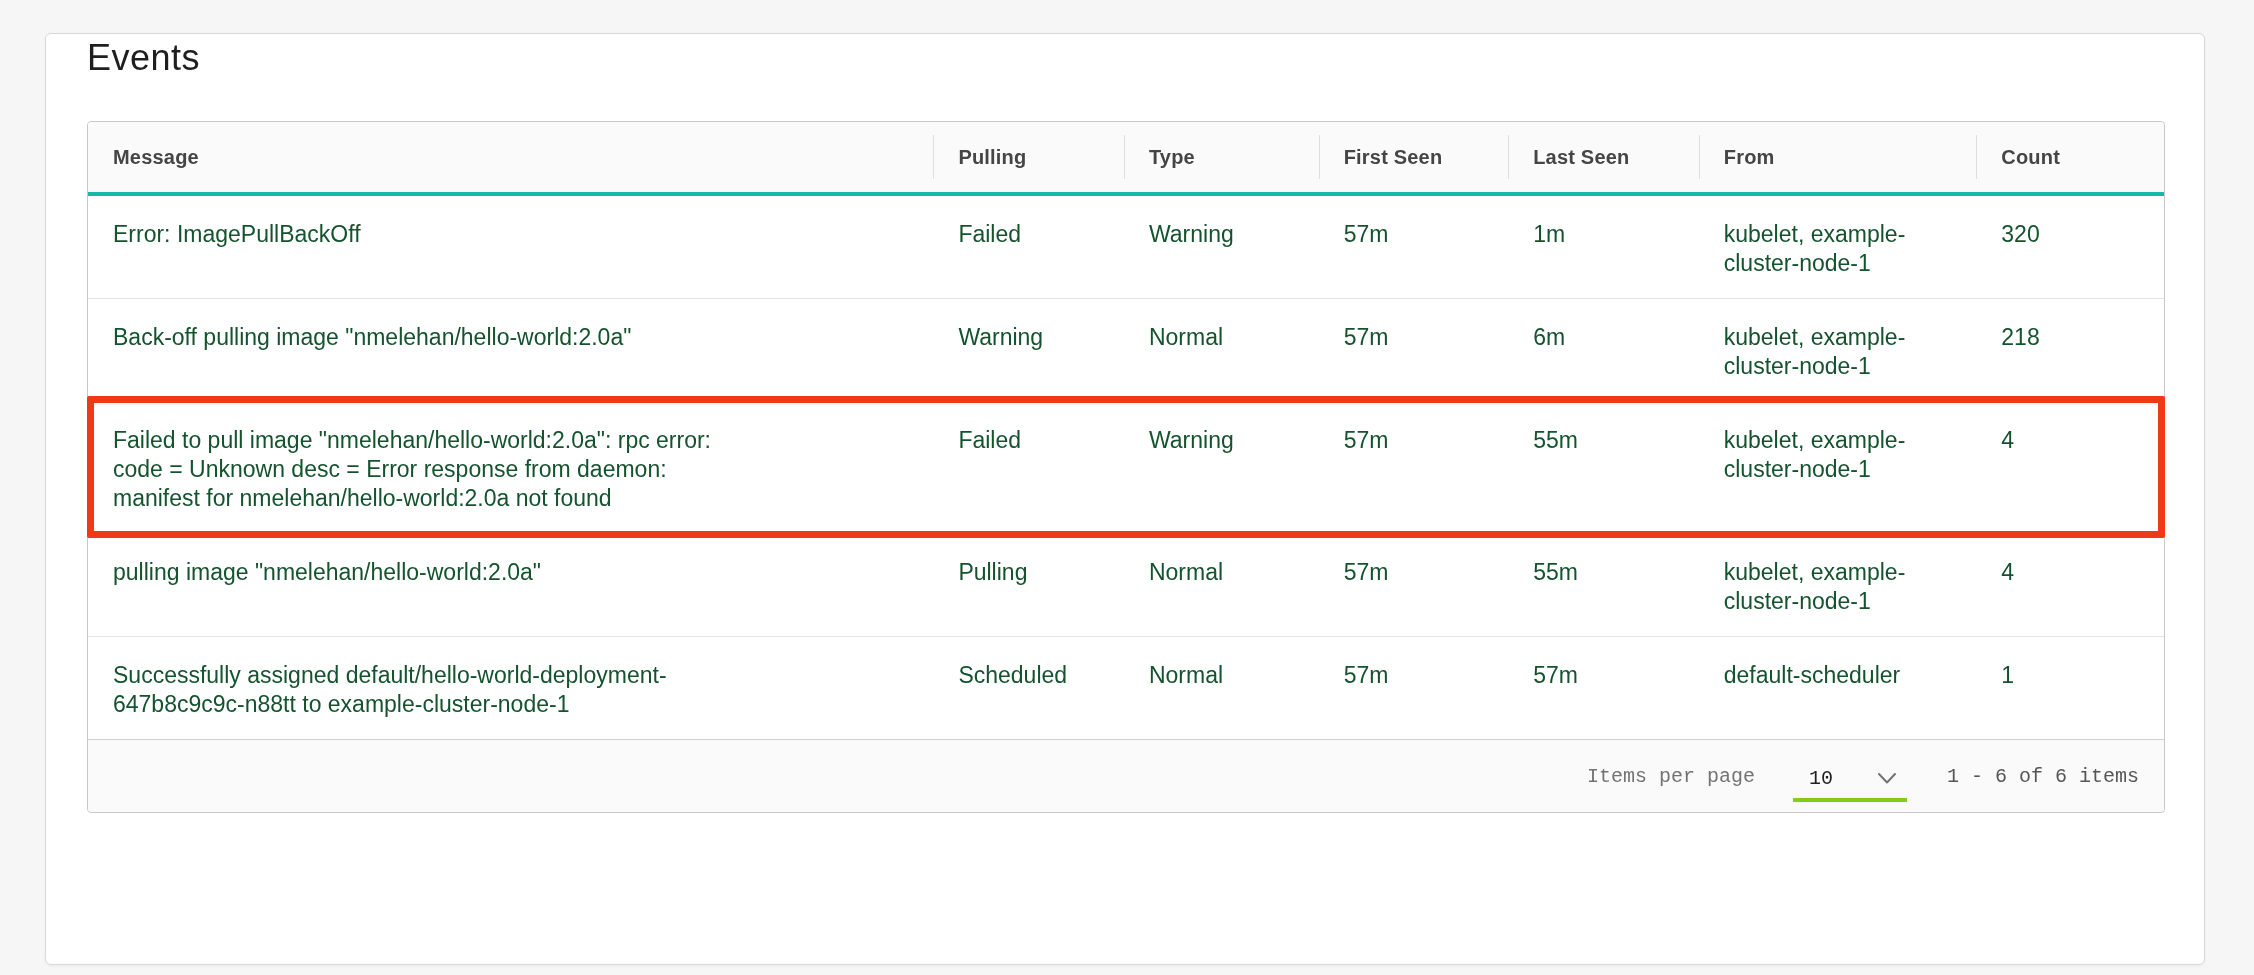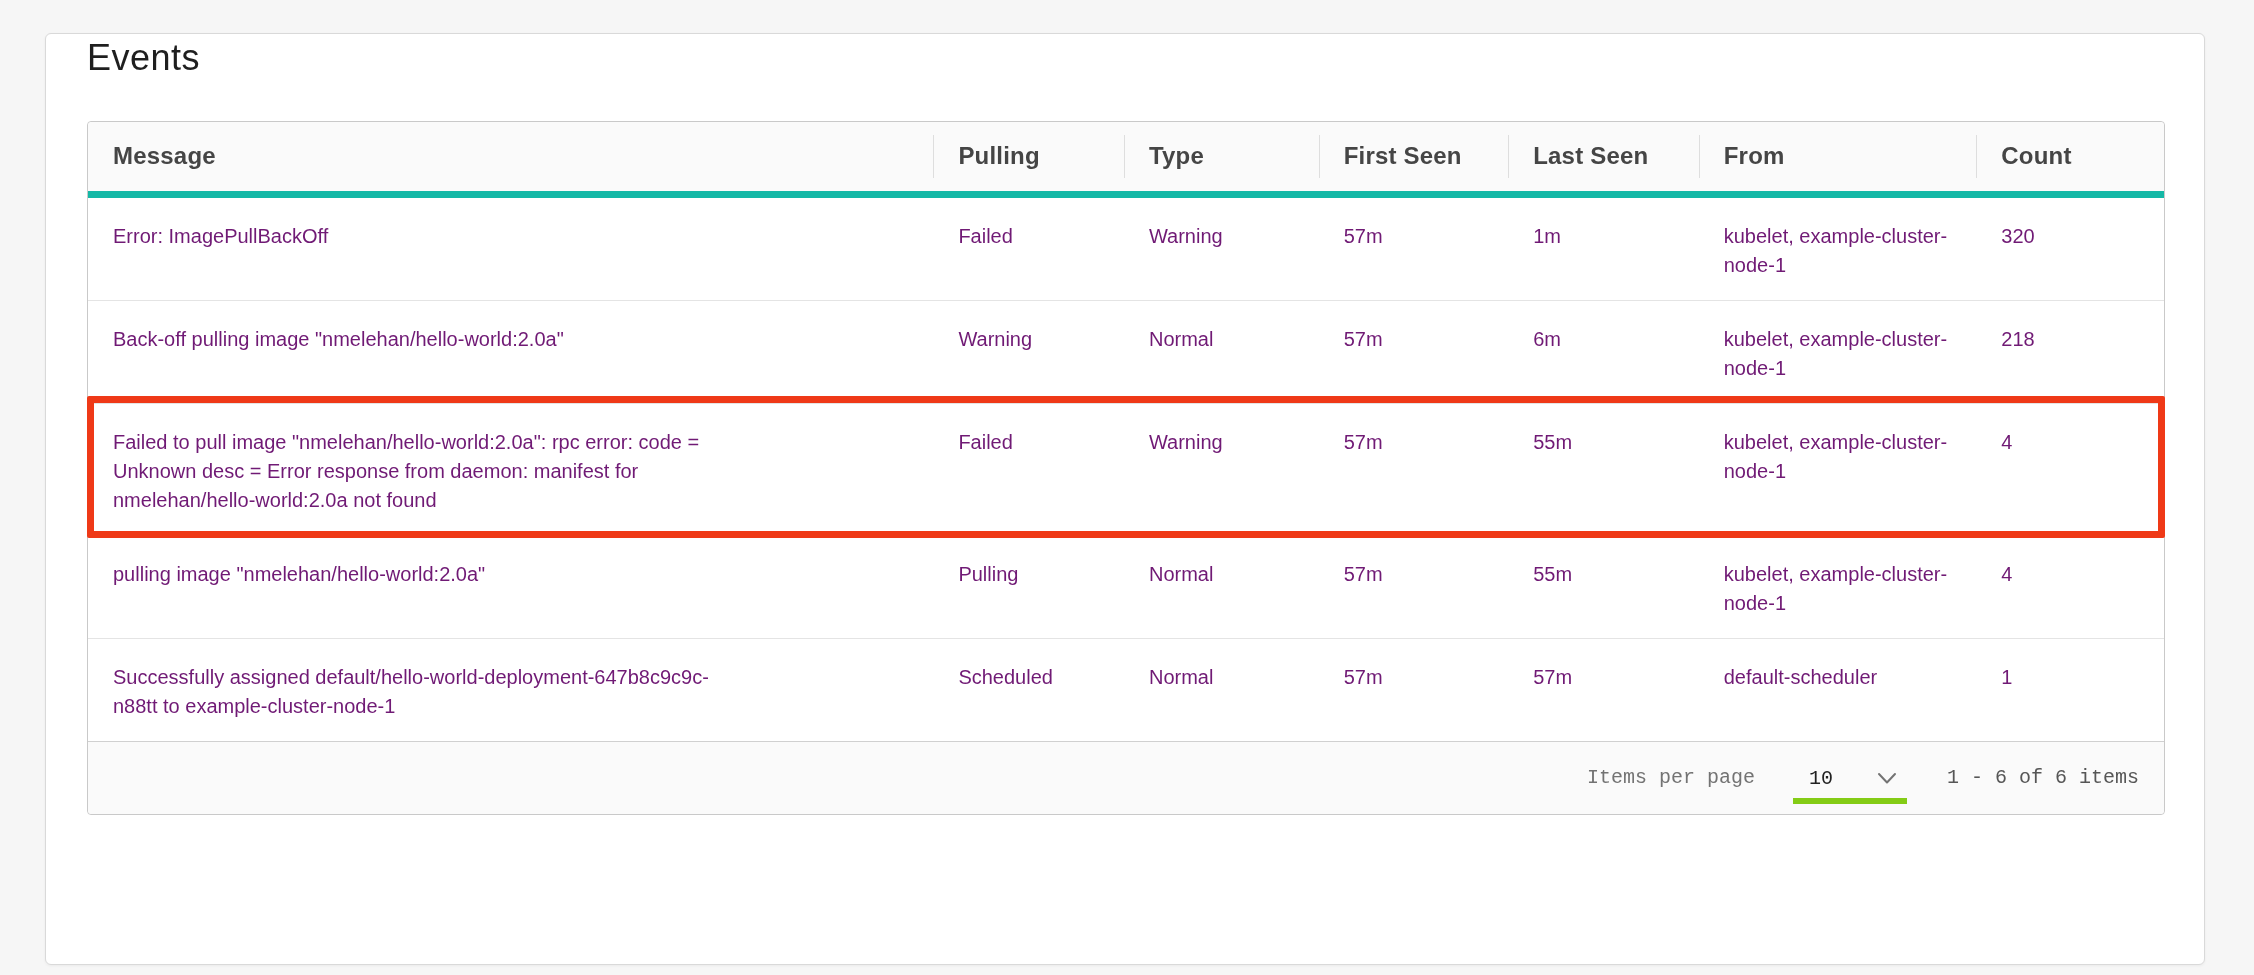--- a/index.html
+++ b/index.html
@@ -51,49 +51,49 @@
   table.events col.col-type       { width: 9.38%; }
   table.events col.col-first_seen { width: 9.13%; }
   table.events col.col-last_seen  { width: 9.18%; }
   table.events col.col-from       { width: 13.37%; }
   table.events col.col-count      { width: 9.04%; }
   thead th {
     height: 72px;
     box-sizing: border-box;
     background: #fafafa;
     color: #454545;
-    font-size: 24px;
+    font-size: 20px;
     font-weight: 700;
     letter-spacing: 0.2px;
     text-align: left;
     vertical-align: middle;
     padding: 0 20px 0 25px;
-    border-bottom: 7px solid #14b8a6;
+    border-bottom: 4px solid #14b8a6;
     position: relative;
   }
   thead th:first-child { border-top-left-radius: 4px; }
   thead th:last-child  { border-top-right-radius: 4px; }
   thead th::before {
     content: "";
     position: absolute;
     left: 0;
     top: 13px;
     bottom: 13px;
     width: 1px;
     background: #dedede;
   }
   thead th:first-child::before { display: none; }
   tbody td {
     vertical-align: top;
     box-sizing: border-box;
     height: 102px;
     padding: 24px 20px 20px 25px;
-    font-size: 20px;
+    font-size: 23px;
     line-height: 29px;
-    color: #701a75;
+    color: #14532d;
   }
   tbody tr + tr td { border-top: 1px solid #e4e4e4; }
   td.cell-message .cell-text { max-width: 620px; }
   .cell-text { display: block; }
   .dg-footer {
     display: flex;
     align-items: center;
     justify-content: flex-end;
     height: 73px;
     box-sizing: border-box;
@@ -106,21 +106,21 @@
     font-family: Liberation Mono, monospace;
   }
   .pagesize-select {
     display: inline-flex;
     align-items: center;
     justify-content: space-between;
     width: 114px;
     box-sizing: border-box;
     margin-left: 38px;
     padding: 0 10px 8px 16px;
-    border-bottom: 6px solid #84cc16;
+    border-bottom: 4px solid #84cc16;
     transform: translateY(8px);
     cursor: pointer;
   }
   .pagesize-select .val {
     color: #212121;
     font-size: 20px;
   }
   .chev { display: inline-flex; }
   .range {
     margin-left: 40px;

